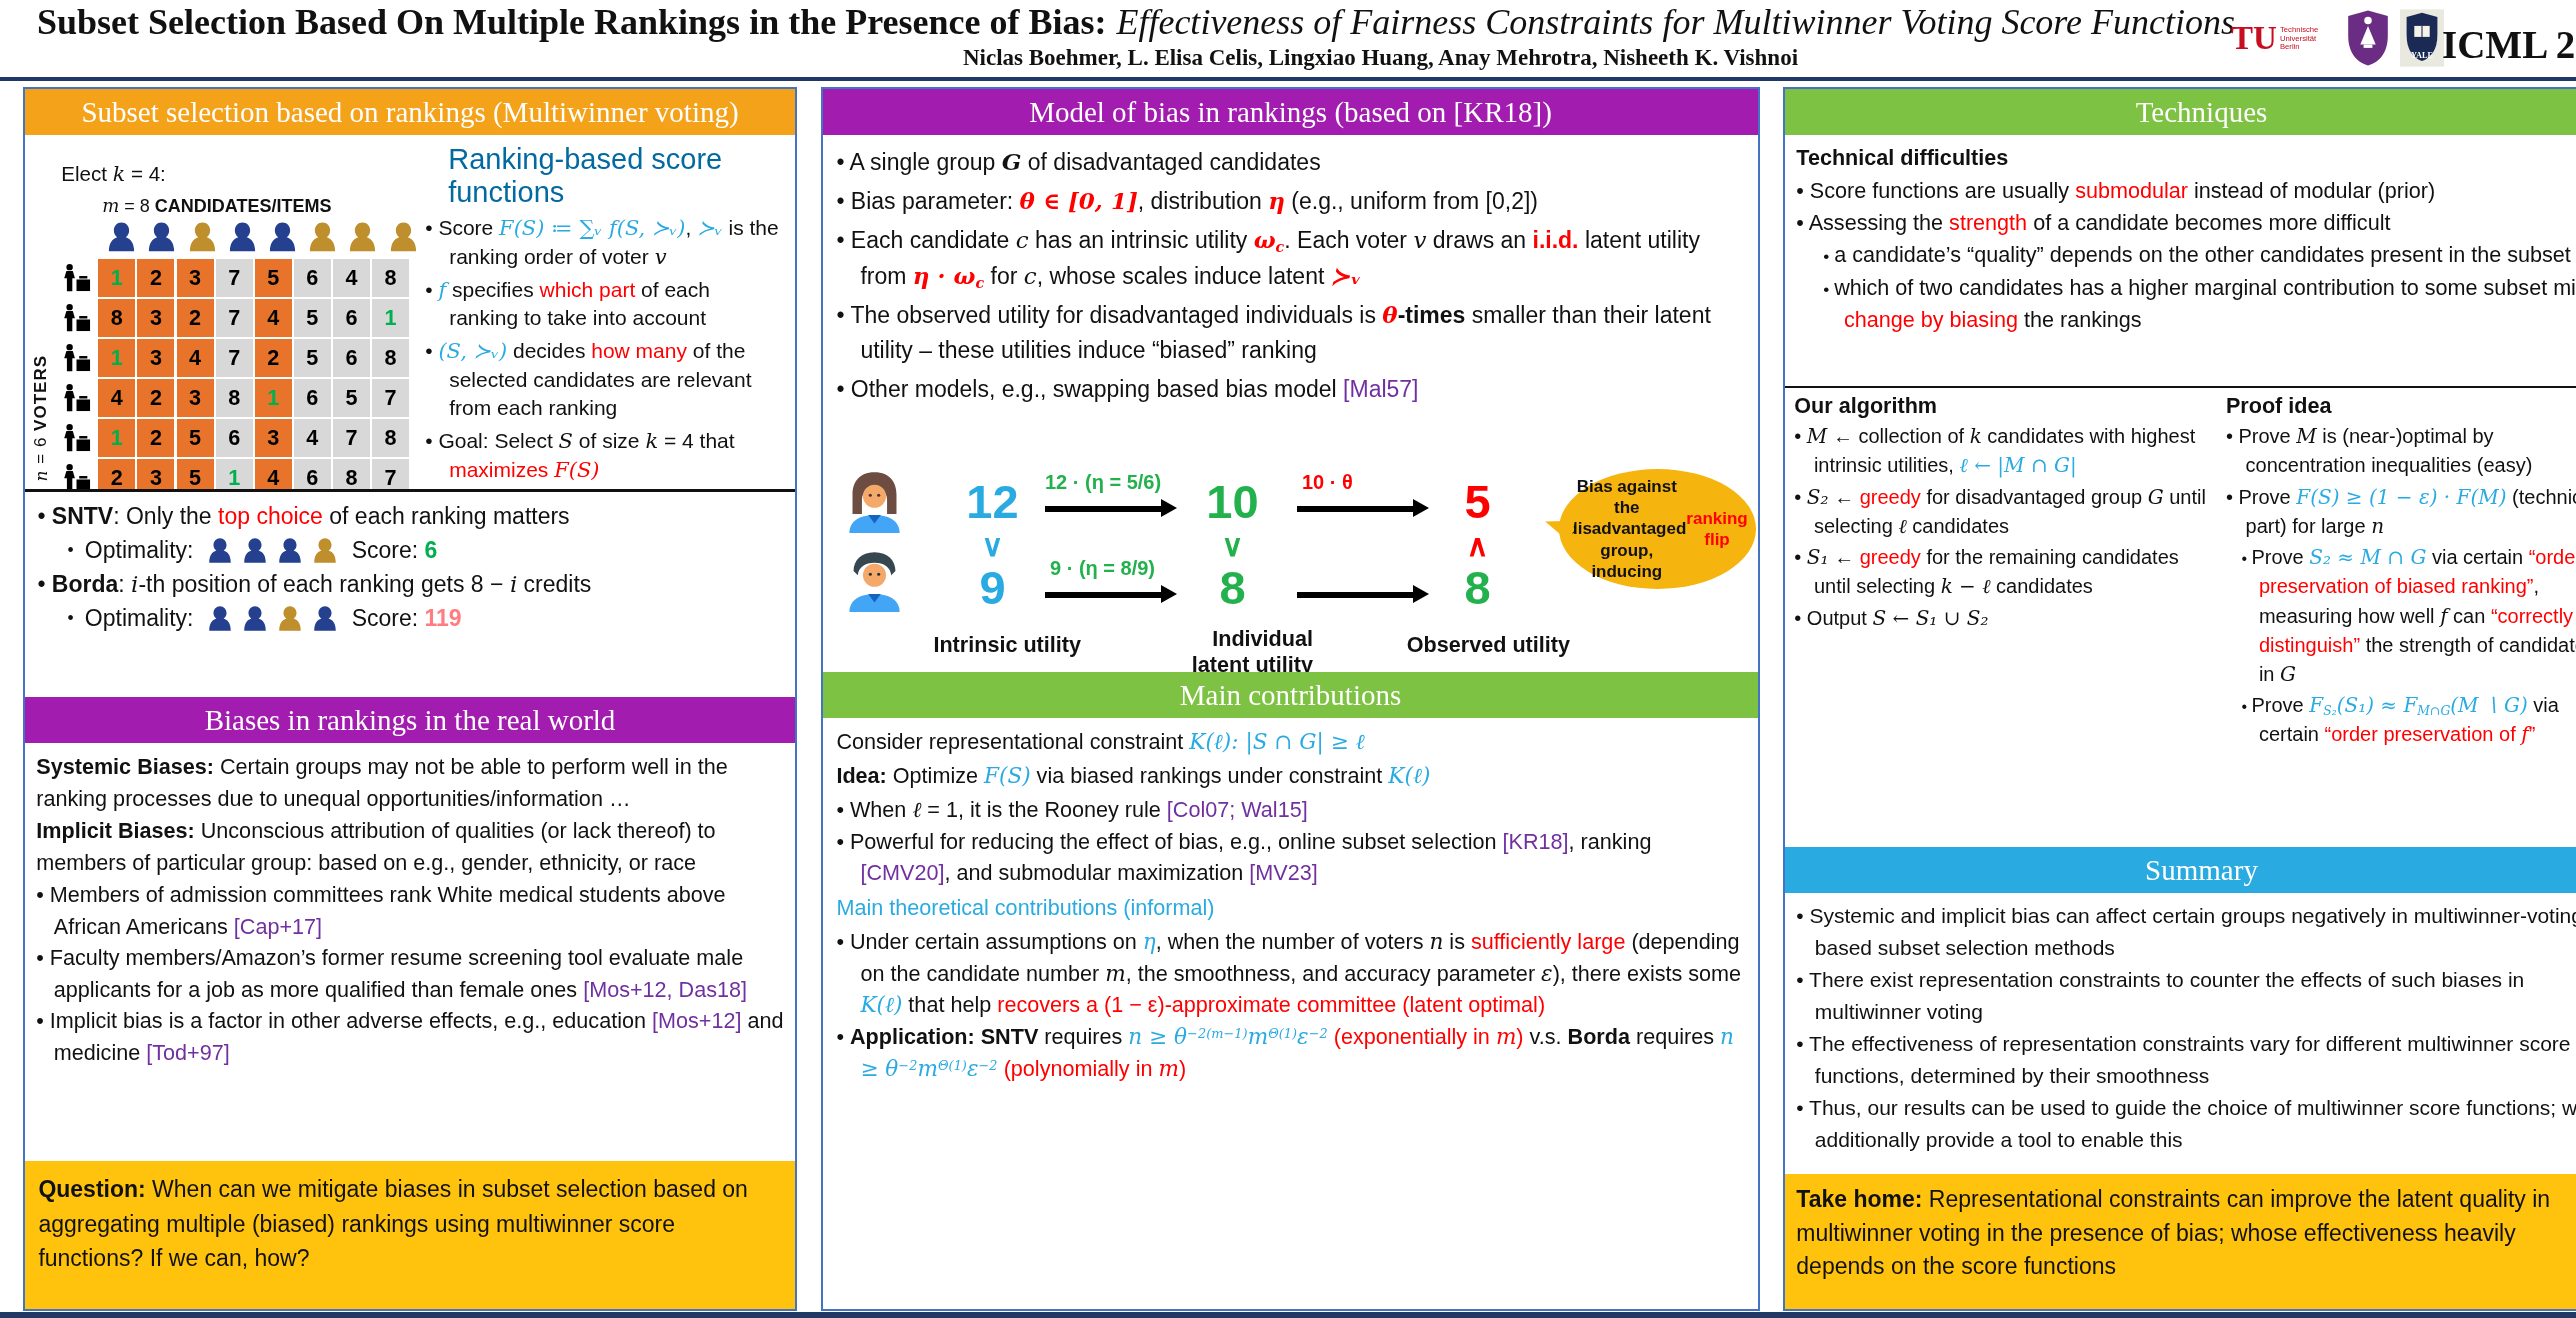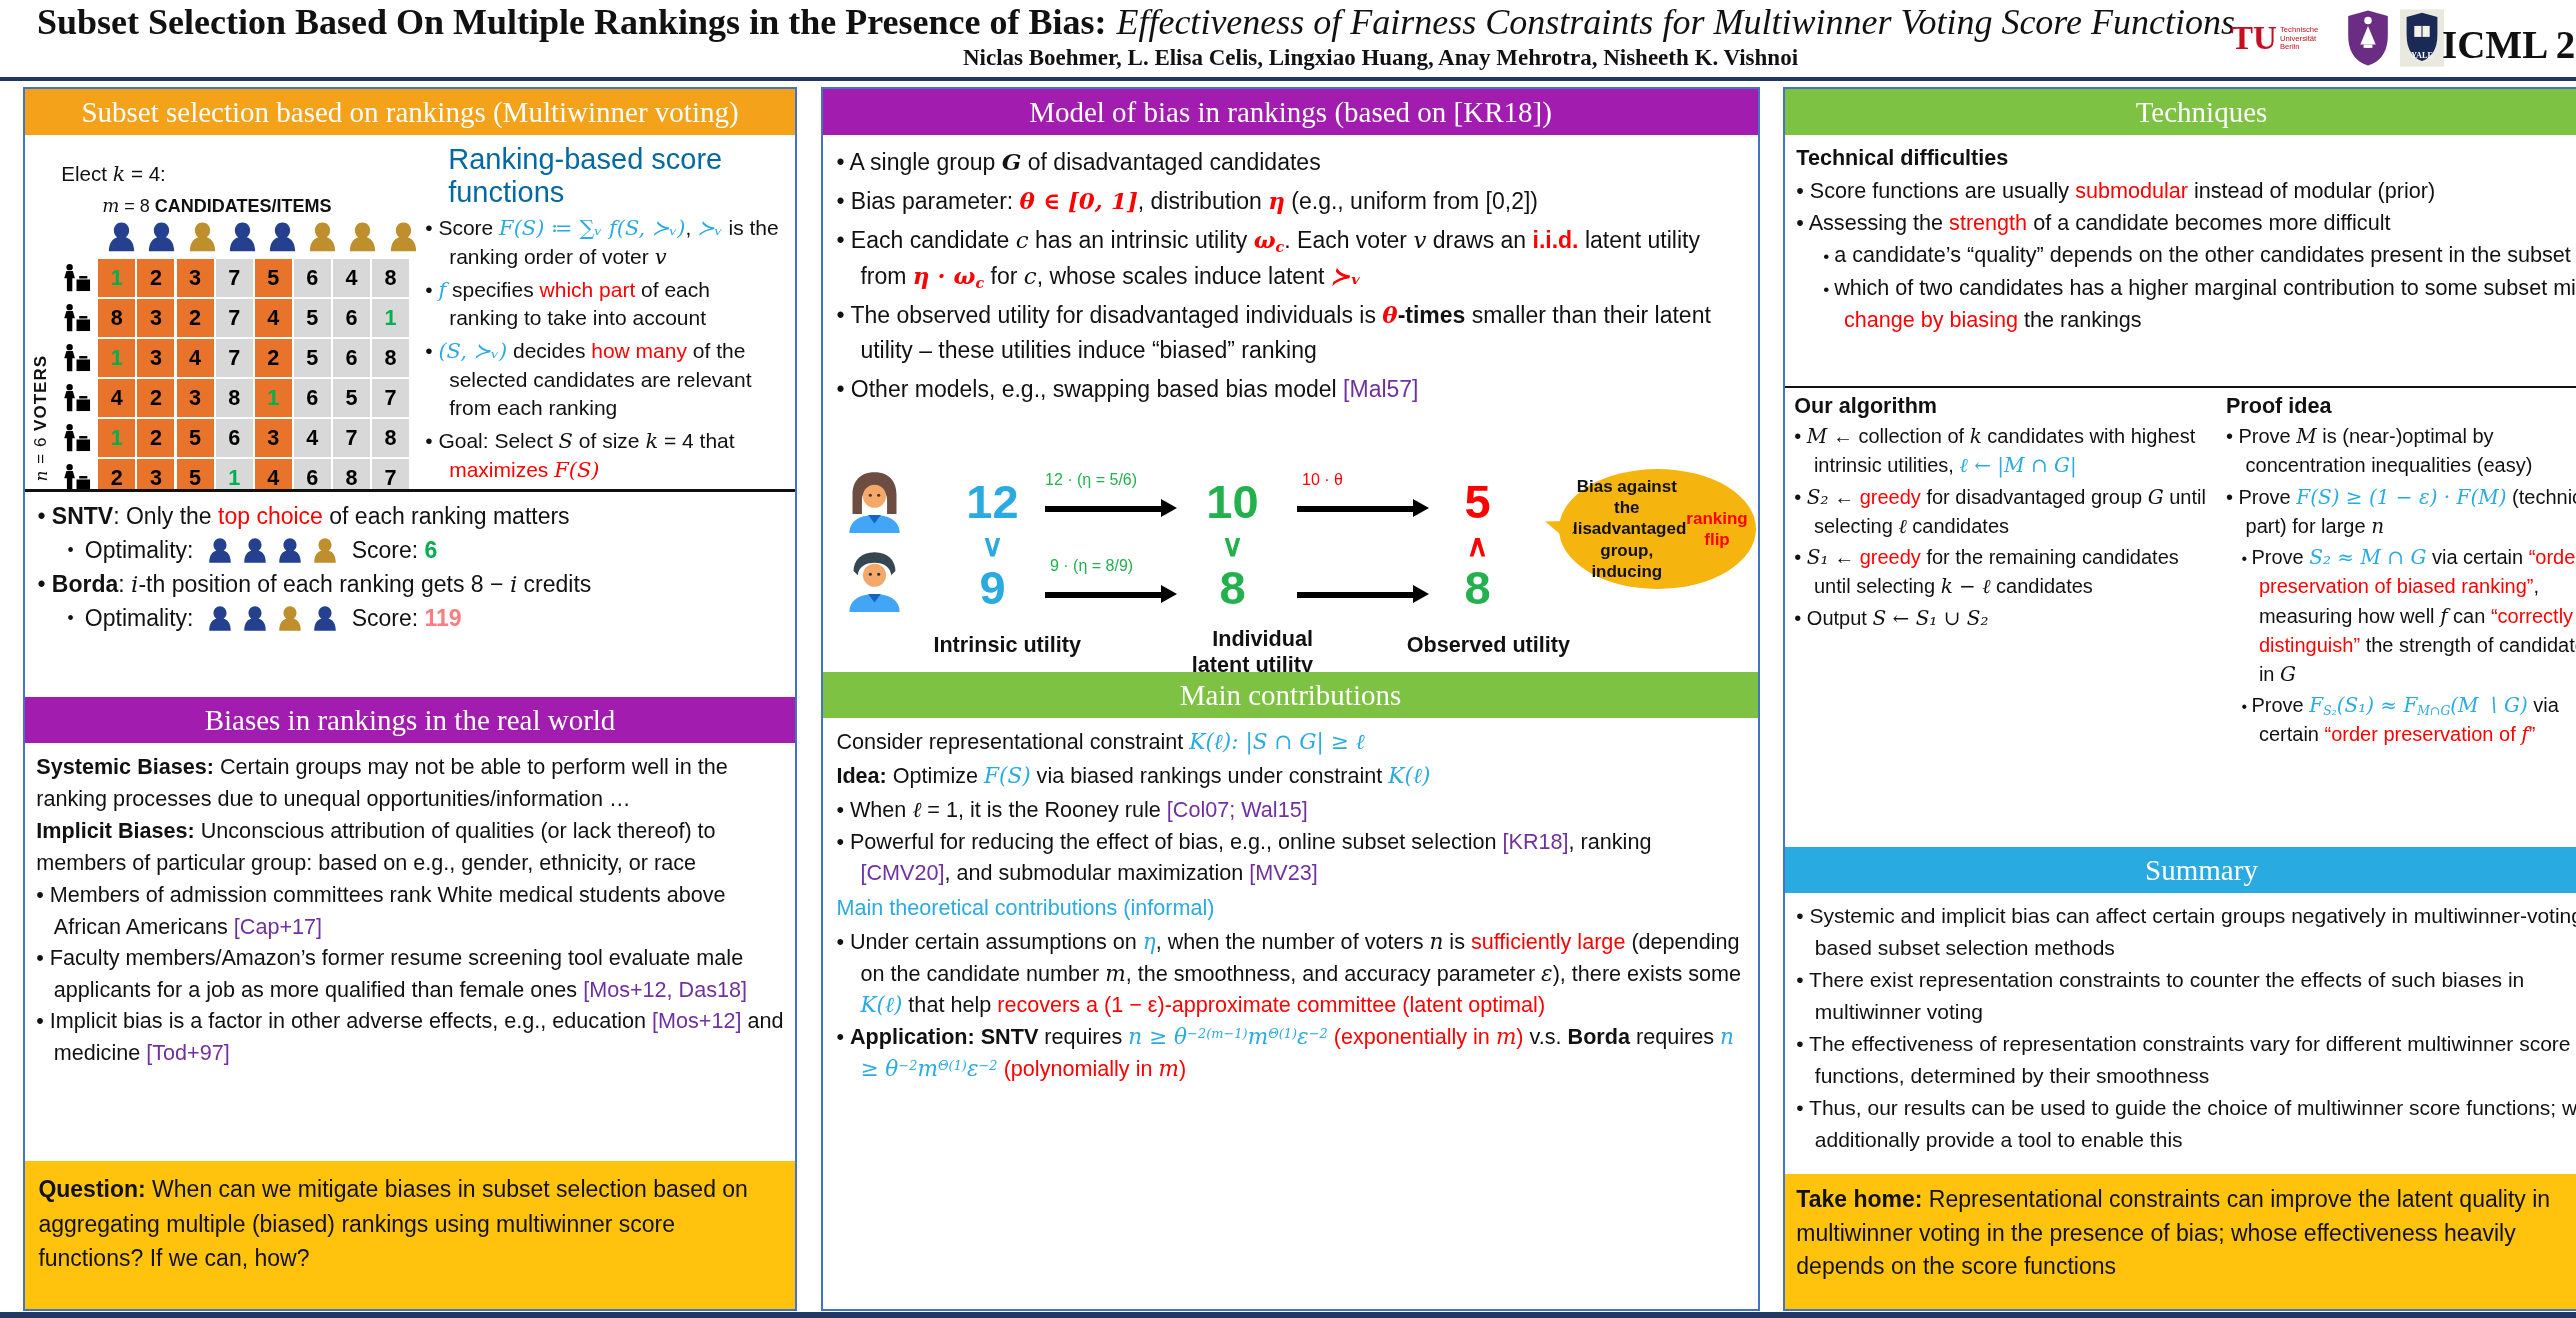--- a/index.html
+++ b/index.html
@@ -84,21 +84,21 @@
   .qbox{flex:0 0 148px;background:#FFC20D;padding:11.3px 13.4px;font-size:23px;line-height:1.5}
 
   
   .mid-bullets{flex:0 0 331px;padding:10.3px 13.4px 0 13.4px;font-size:23px;line-height:1.52;overflow:hidden}
   .mid-bullets .bullet{margin-bottom:4.1px}
   .diagram{flex:0 0 206px;position:relative;overflow:hidden}
   .av{position:absolute;width:67px;height:67px}
   .av.w{left:17.5px;top:2.1px}
   .av.m{left:17.5px;top:81px}
   .dnum{position:absolute;width:77px;text-align:center;font-size:47px;font-weight:700;line-height:1}
-  .alab{position:absolute;font-size:16px;font-weight:400;white-space:nowrap}
+  .alab{position:absolute;font-size:20px;font-weight:700;white-space:nowrap}
   .darrow{position:absolute;width:118px;height:6.2px;background:#000}
   .darrow::after{content:"";position:absolute;right:-14.4px;top:-6.7px;width:0;height:0;
                  border-left:16.5px solid #000;border-top:9.8px solid transparent;border-bottom:9.8px solid transparent}
   .comp{position:absolute;font-size:30px;font-weight:700;width:77px;text-align:center;line-height:1}
   .c-bl{color:#29ABE2}.c-gn{color:#22B14C}.c-r{color:#f00}
   .bubble{position:absolute;left:736px;top:3.1px;width:197px;height:120px;background:#F6B40E;border-radius:50%;
           display:flex;align-items:center;justify-content:center;text-align:center;
           font-size:17px;font-weight:700;line-height:1.25;padding:9.3px 17.5px}
   .bubble::before{content:"";position:absolute;left:-15.5px;top:49px;width:0;height:0;
                   border-right:29px solid #F6B40E;border-top:6.2px solid transparent;border-bottom:17.5px solid transparent;

